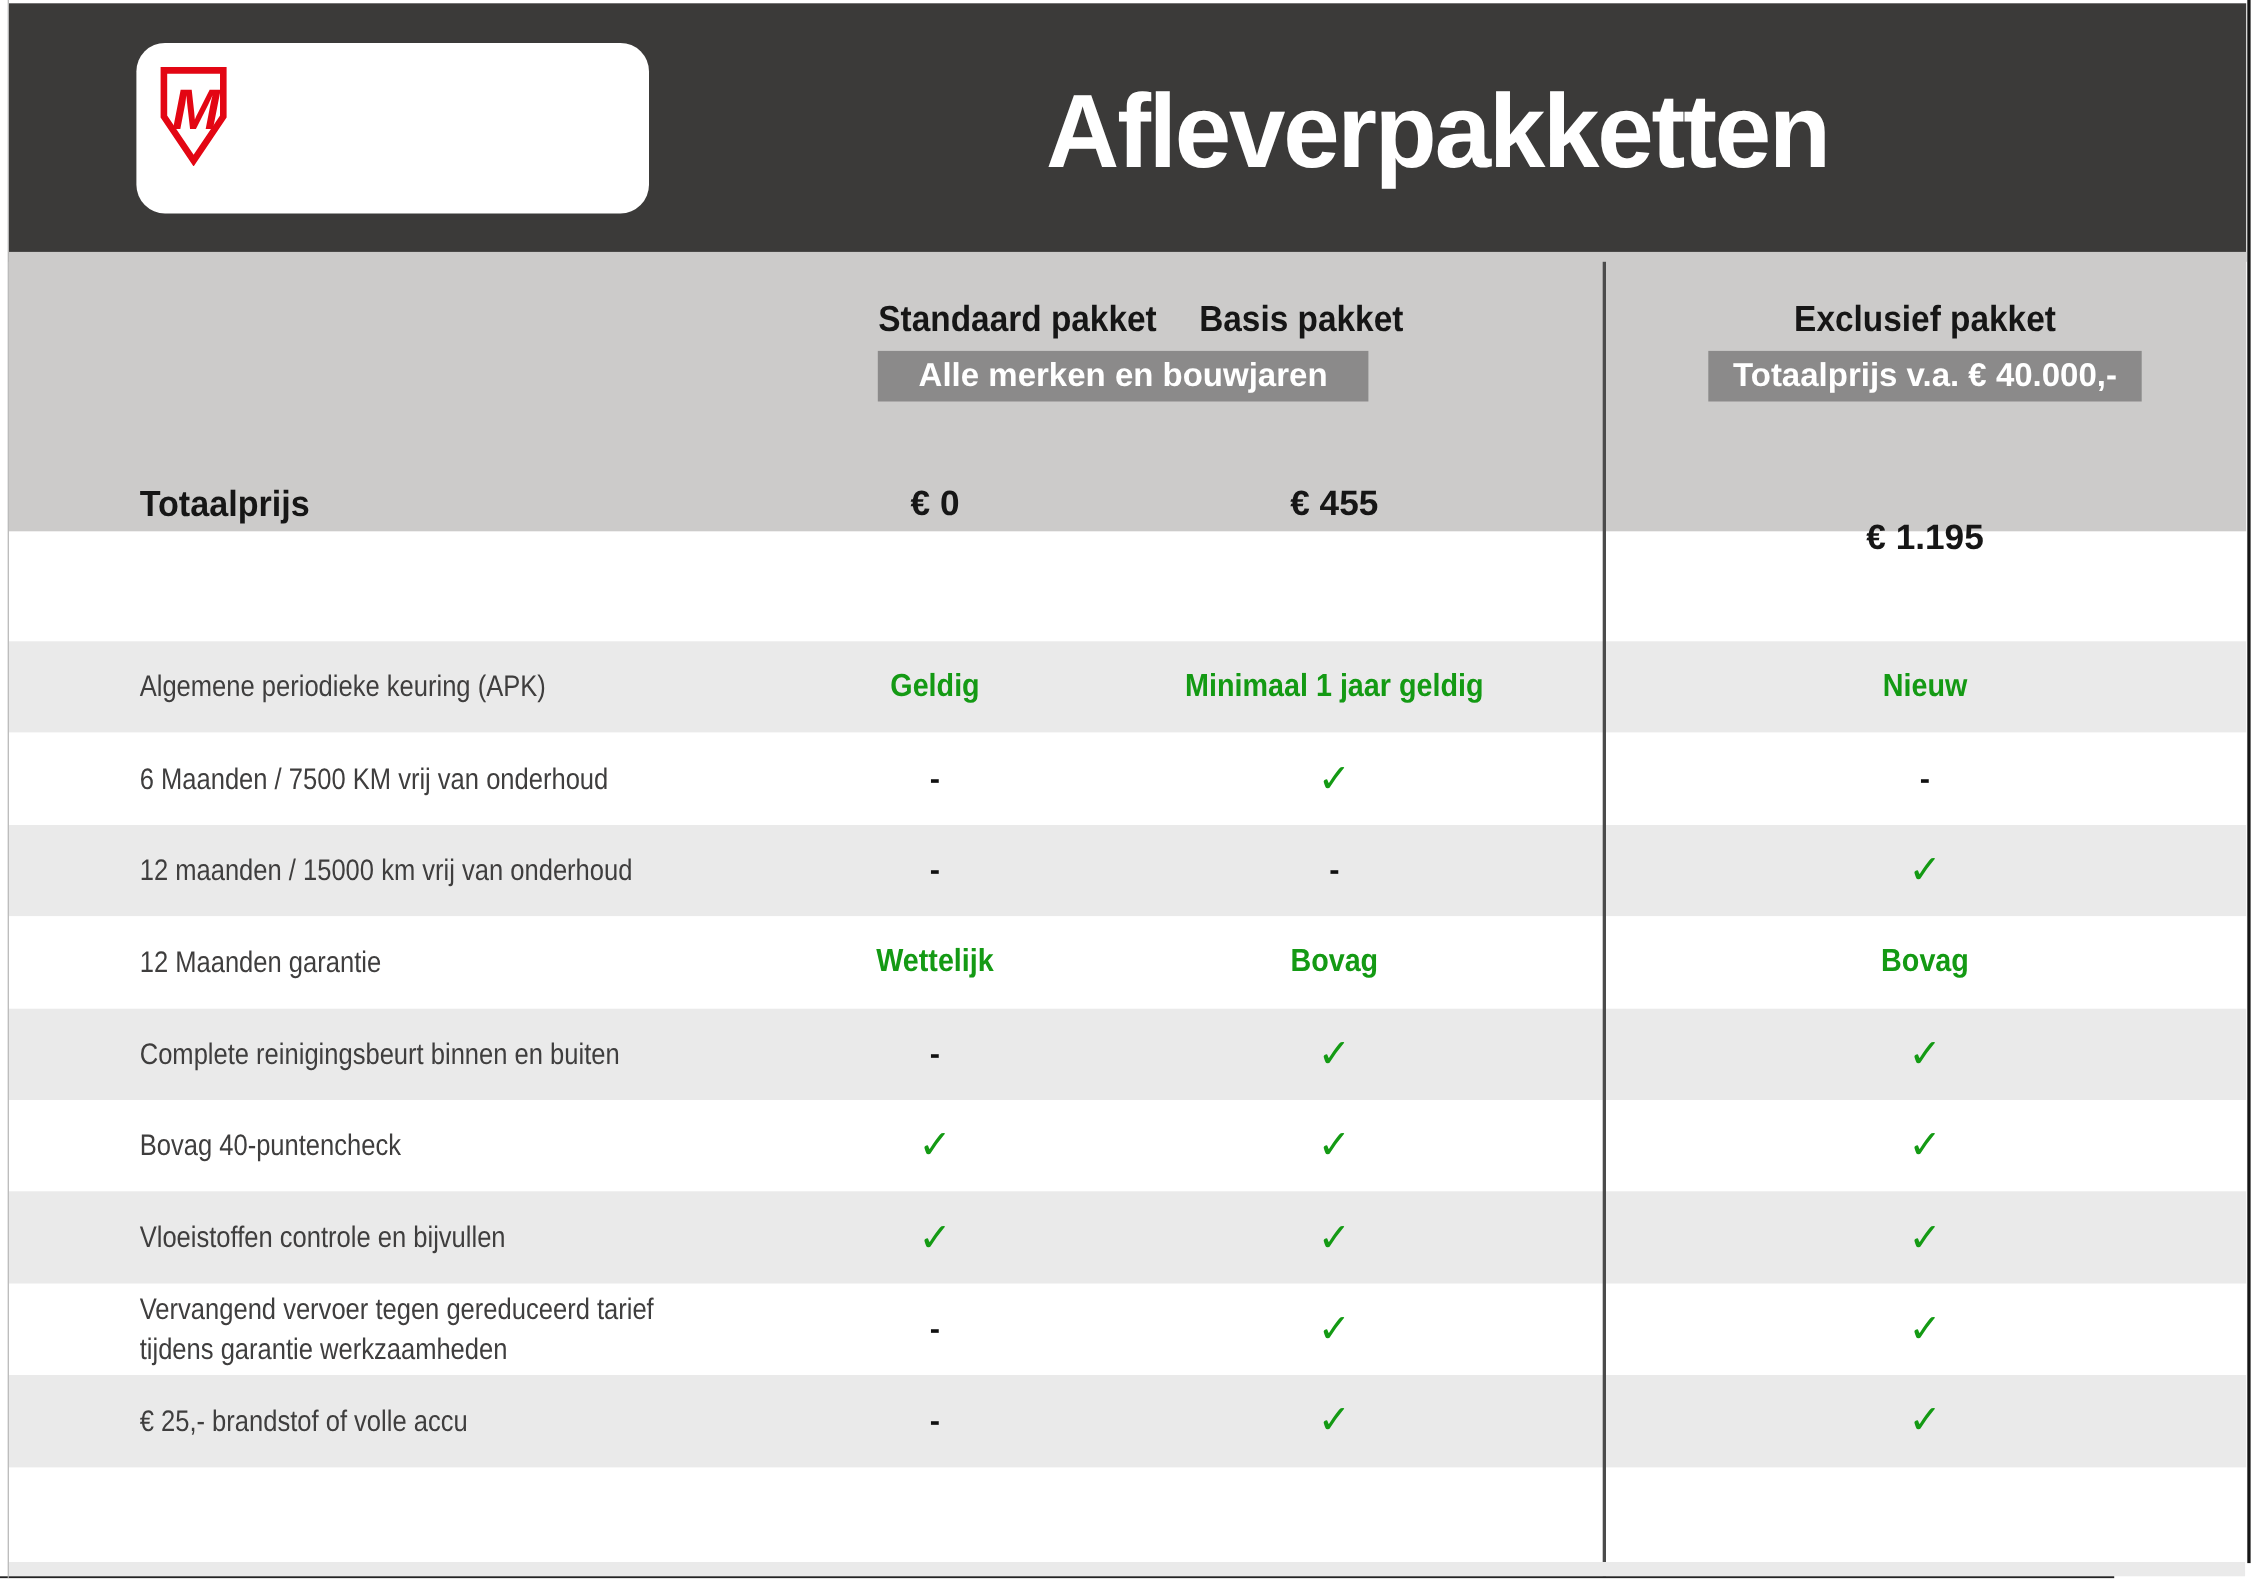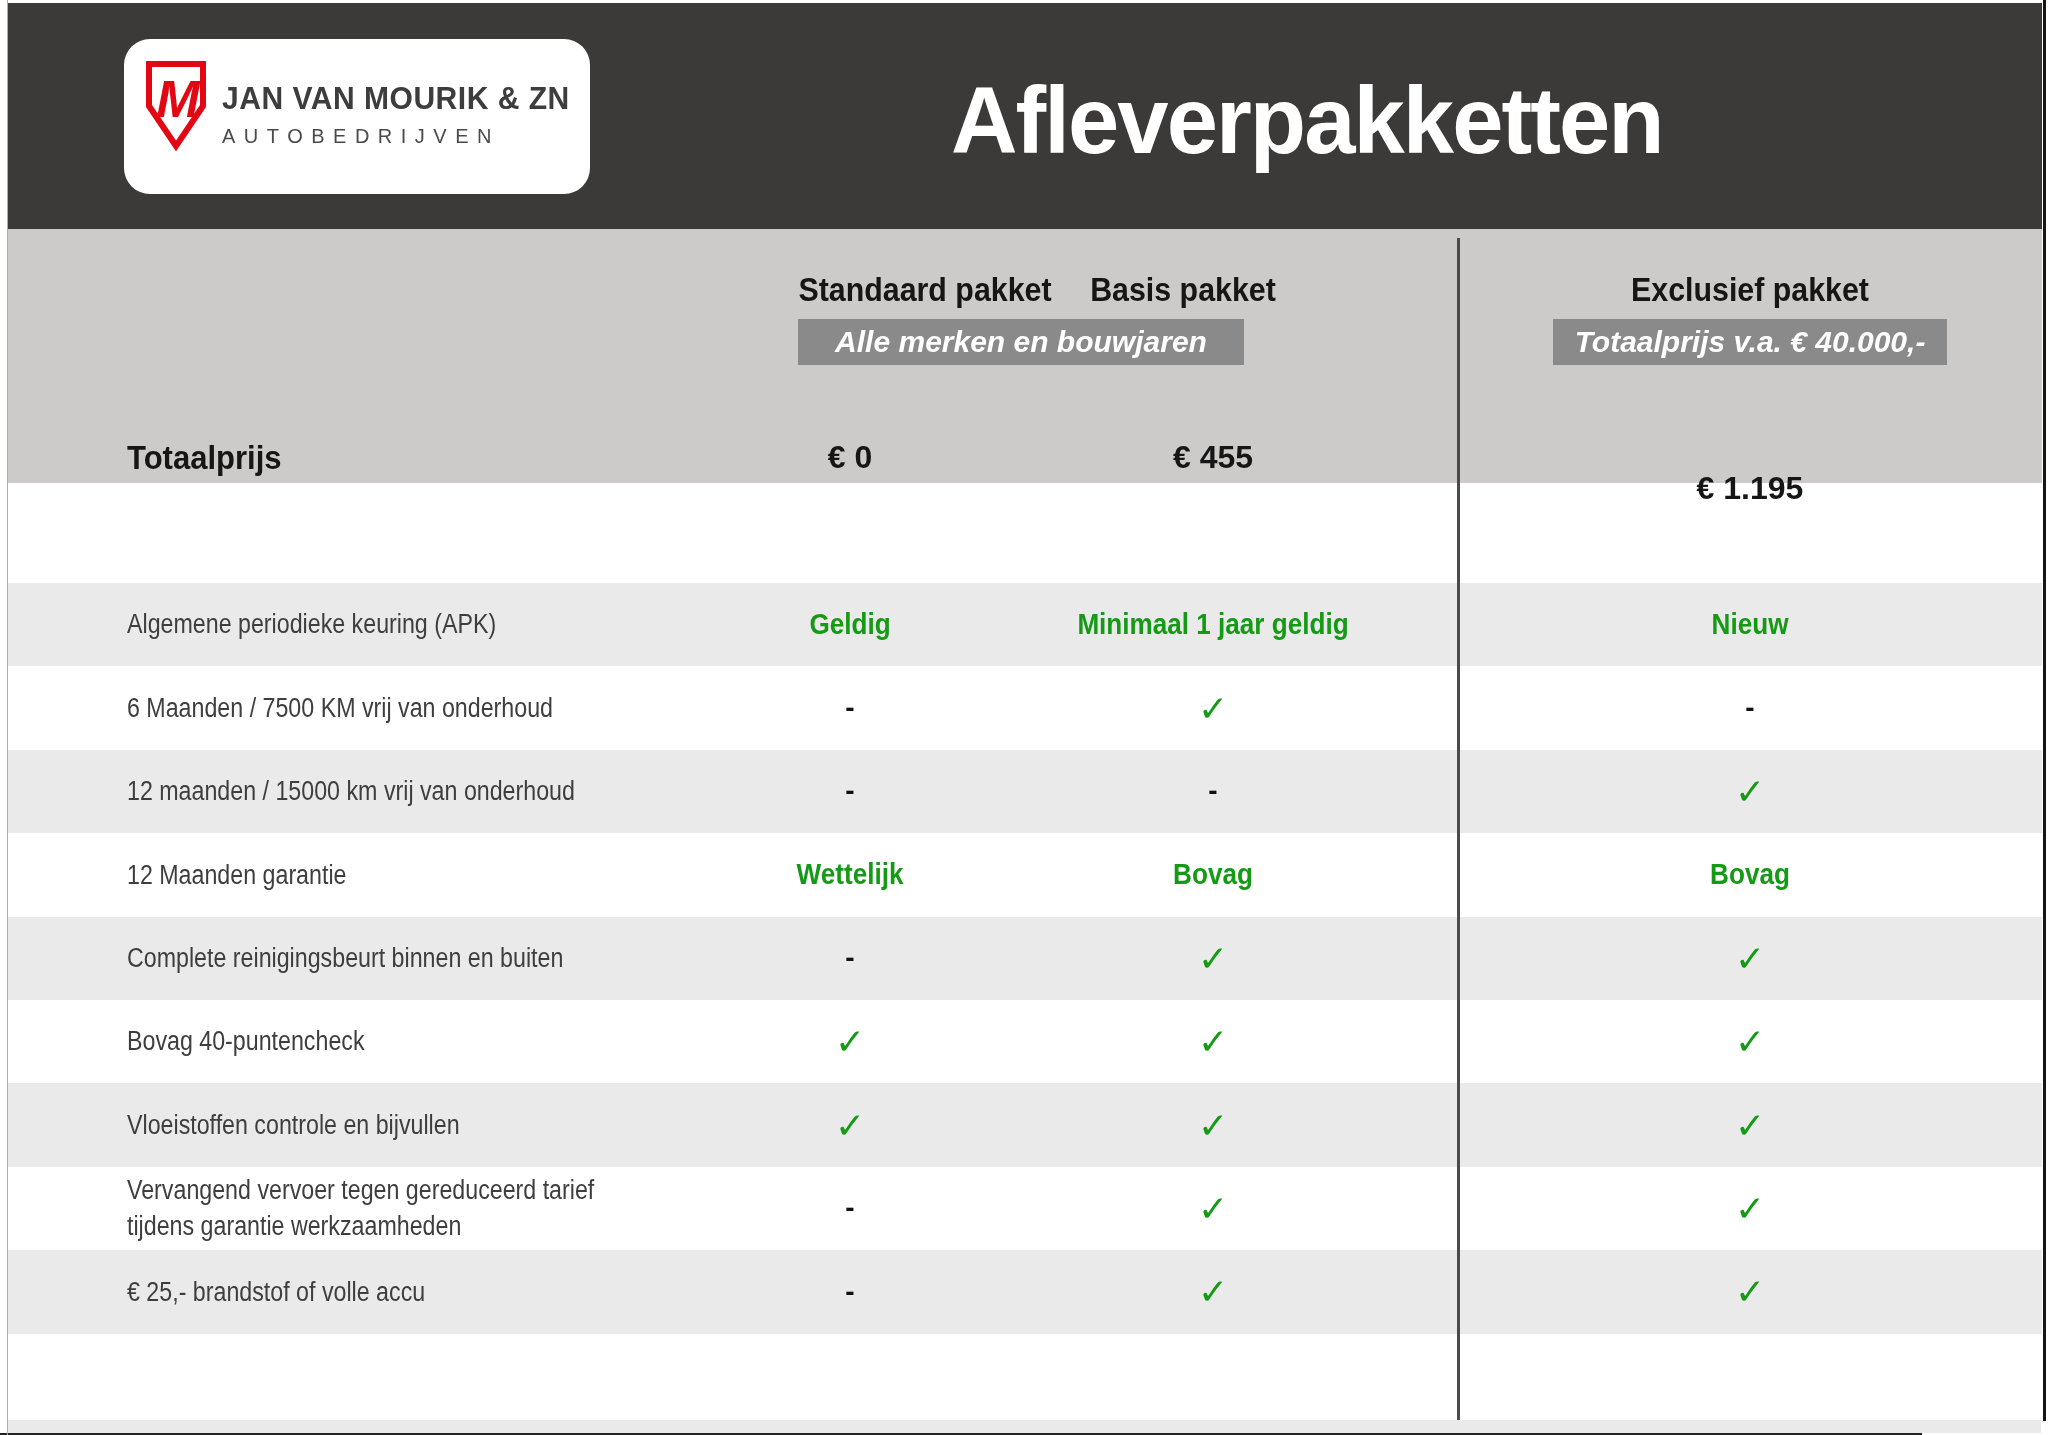--- a/index.html
+++ b/index.html
@@ -18,21 +18,21 @@
   .title{position:absolute;left:943px;top:70px;color:#fff;font-size:95px;font-weight:800;
          letter-spacing:-2px;line-height:1;white-space:nowrap;transform:scaleX(.97);transform-origin:0 50%;}
 
   .band{position:absolute;left:8px;top:229px;width:2034px;height:254px;background:var(--band-bg);}
   .col-head{position:absolute;top:40px;height:42px;line-height:42px;font-size:33px;font-weight:700;
             color:var(--text-dark);text-align:center;white-space:nowrap;transform:scaleX(.92);}
   .h1{left:767px;width:300px;}
   .h2{left:1025px;width:300px;}
   .h3{left:1542px;width:400px;}
   .badge{position:absolute;top:90px;height:46px;background:var(--badge-bg);color:#fff;font-weight:700;
-         font-size:30px;display:flex;align-items:center;justify-content:center;white-space:nowrap;font-style:italic;}
+         font-size:30px;display:flex;align-items:center;justify-content:center;white-space:nowrap;}
   .b1{left:790px;width:446px;}
   .b2{left:1545px;width:394px;}
   .total-label{position:absolute;left:119px;top:210px;font-size:33px;font-weight:700;color:var(--text-dark);
                transform:scaleX(.94);transform-origin:0 50%;}
   .total{position:absolute;top:210px;height:36px;line-height:36px;font-size:32px;font-weight:700;
          color:var(--text-dark);text-align:center;}
   .t1{left:692px;width:300px;}
   .t2{left:1055px;width:300px;}
   .t3{left:1452px;width:580px;margin-top:31px;}
 
@@ -60,24 +60,20 @@
 <body>
 
 <div class="page" style="--green: #149a14; --red: #e30613; --header-bg: #3b3a39; --band-bg: #cccbca; --row-alt: #eaeaea; --badge-bg: #8b8a8a; --text-dark: #161616; --label-text: #3f3e3e; --divider: #4b4b4b;">
 
   <div class="header">
     <div class="logo-card">
       <svg class="shield" viewBox="0 0 62 90">
         <path d="M4 4 H58 V46 L31 86 L4 46 Z" fill="#ffffff" stroke="#e30613" stroke-width="6" stroke-linejoin="miter"></path>
         <text x="33" y="57" text-anchor="middle" font-family="Liberation Sans, sans-serif" font-size="52" font-weight="800" font-style="italic" fill="#e30613">M</text>
       </svg>
-      <div class="brand-text">
-        <div class="brand-name">JAN VAN MOURIK &amp; ZN</div>
-        <div class="brand-sub">AUTOBEDRIJVEN</div>
-      </div>
     </div>
     <div class="title">Afleverpakketten</div>
   </div>
 
   <div class="band">
     <div class="col-head h1">Standaard pakket</div>
     <div class="col-head h2">Basis pakket</div>
     <div class="col-head h3">Exclusief pakket</div>
     <div class="badge b1">Alle merken en bouwjaren</div>
     <div class="badge b2">Totaalprijs v.a. € 40.000,-</div>

